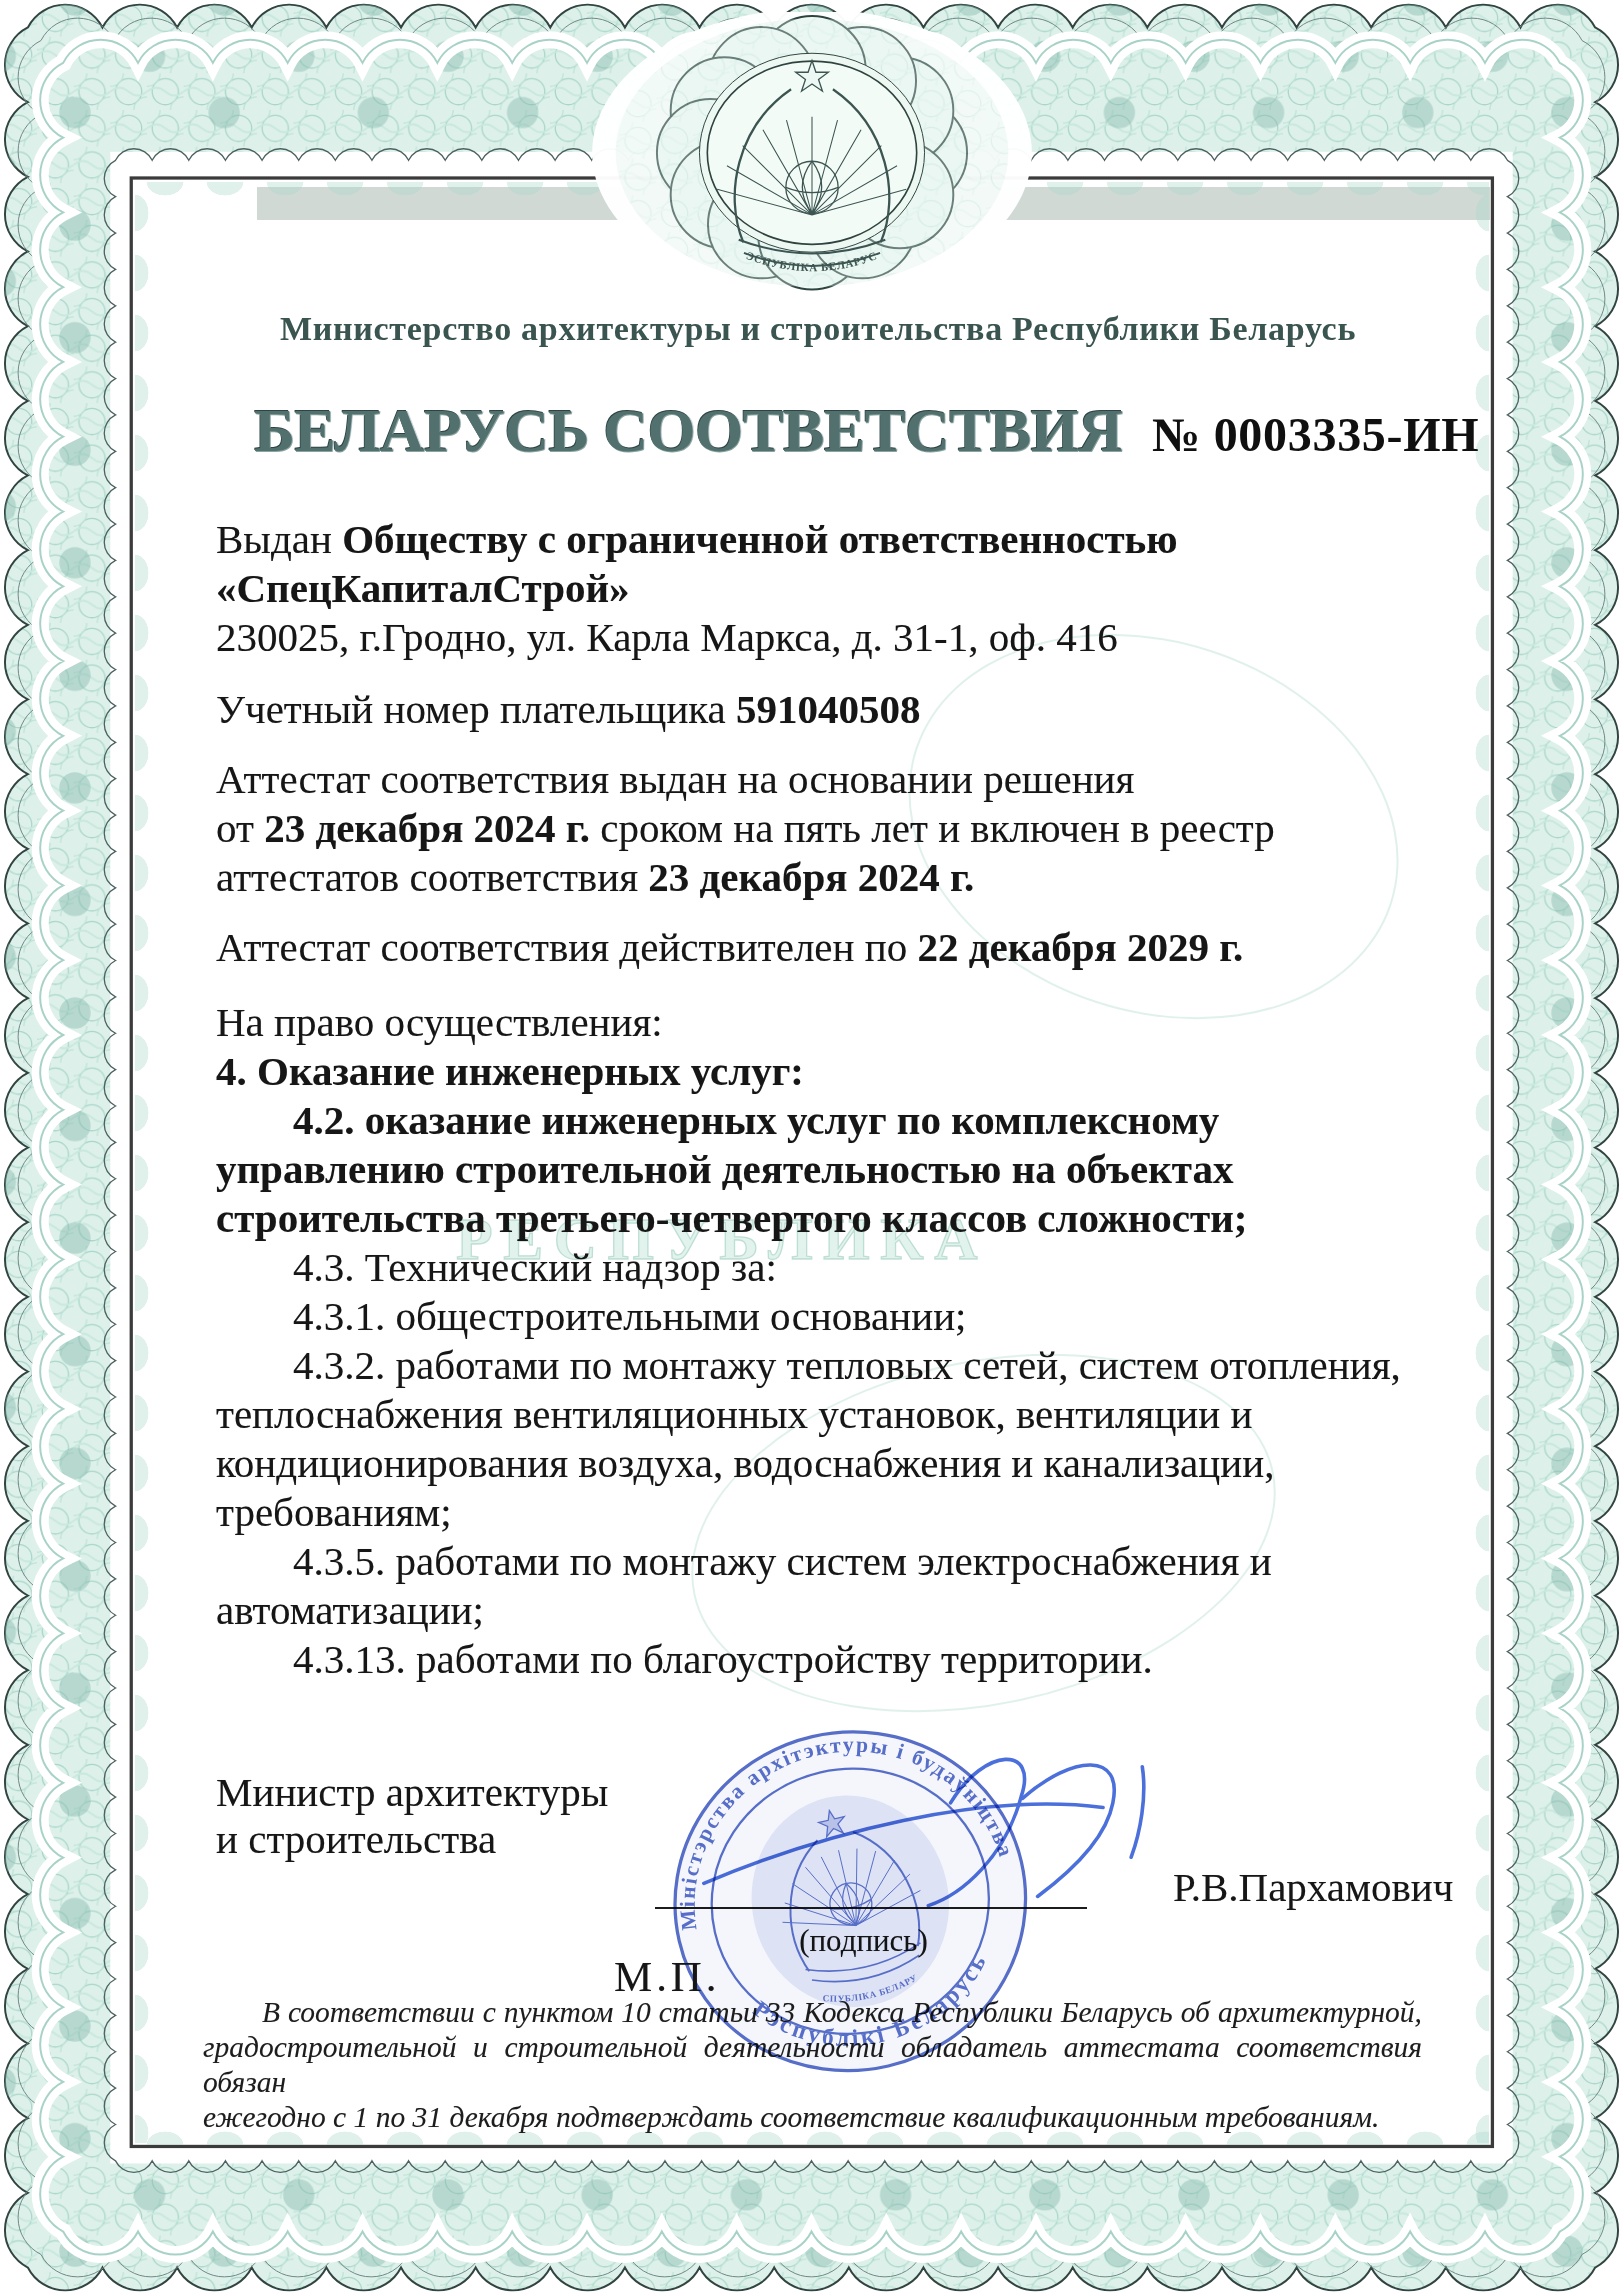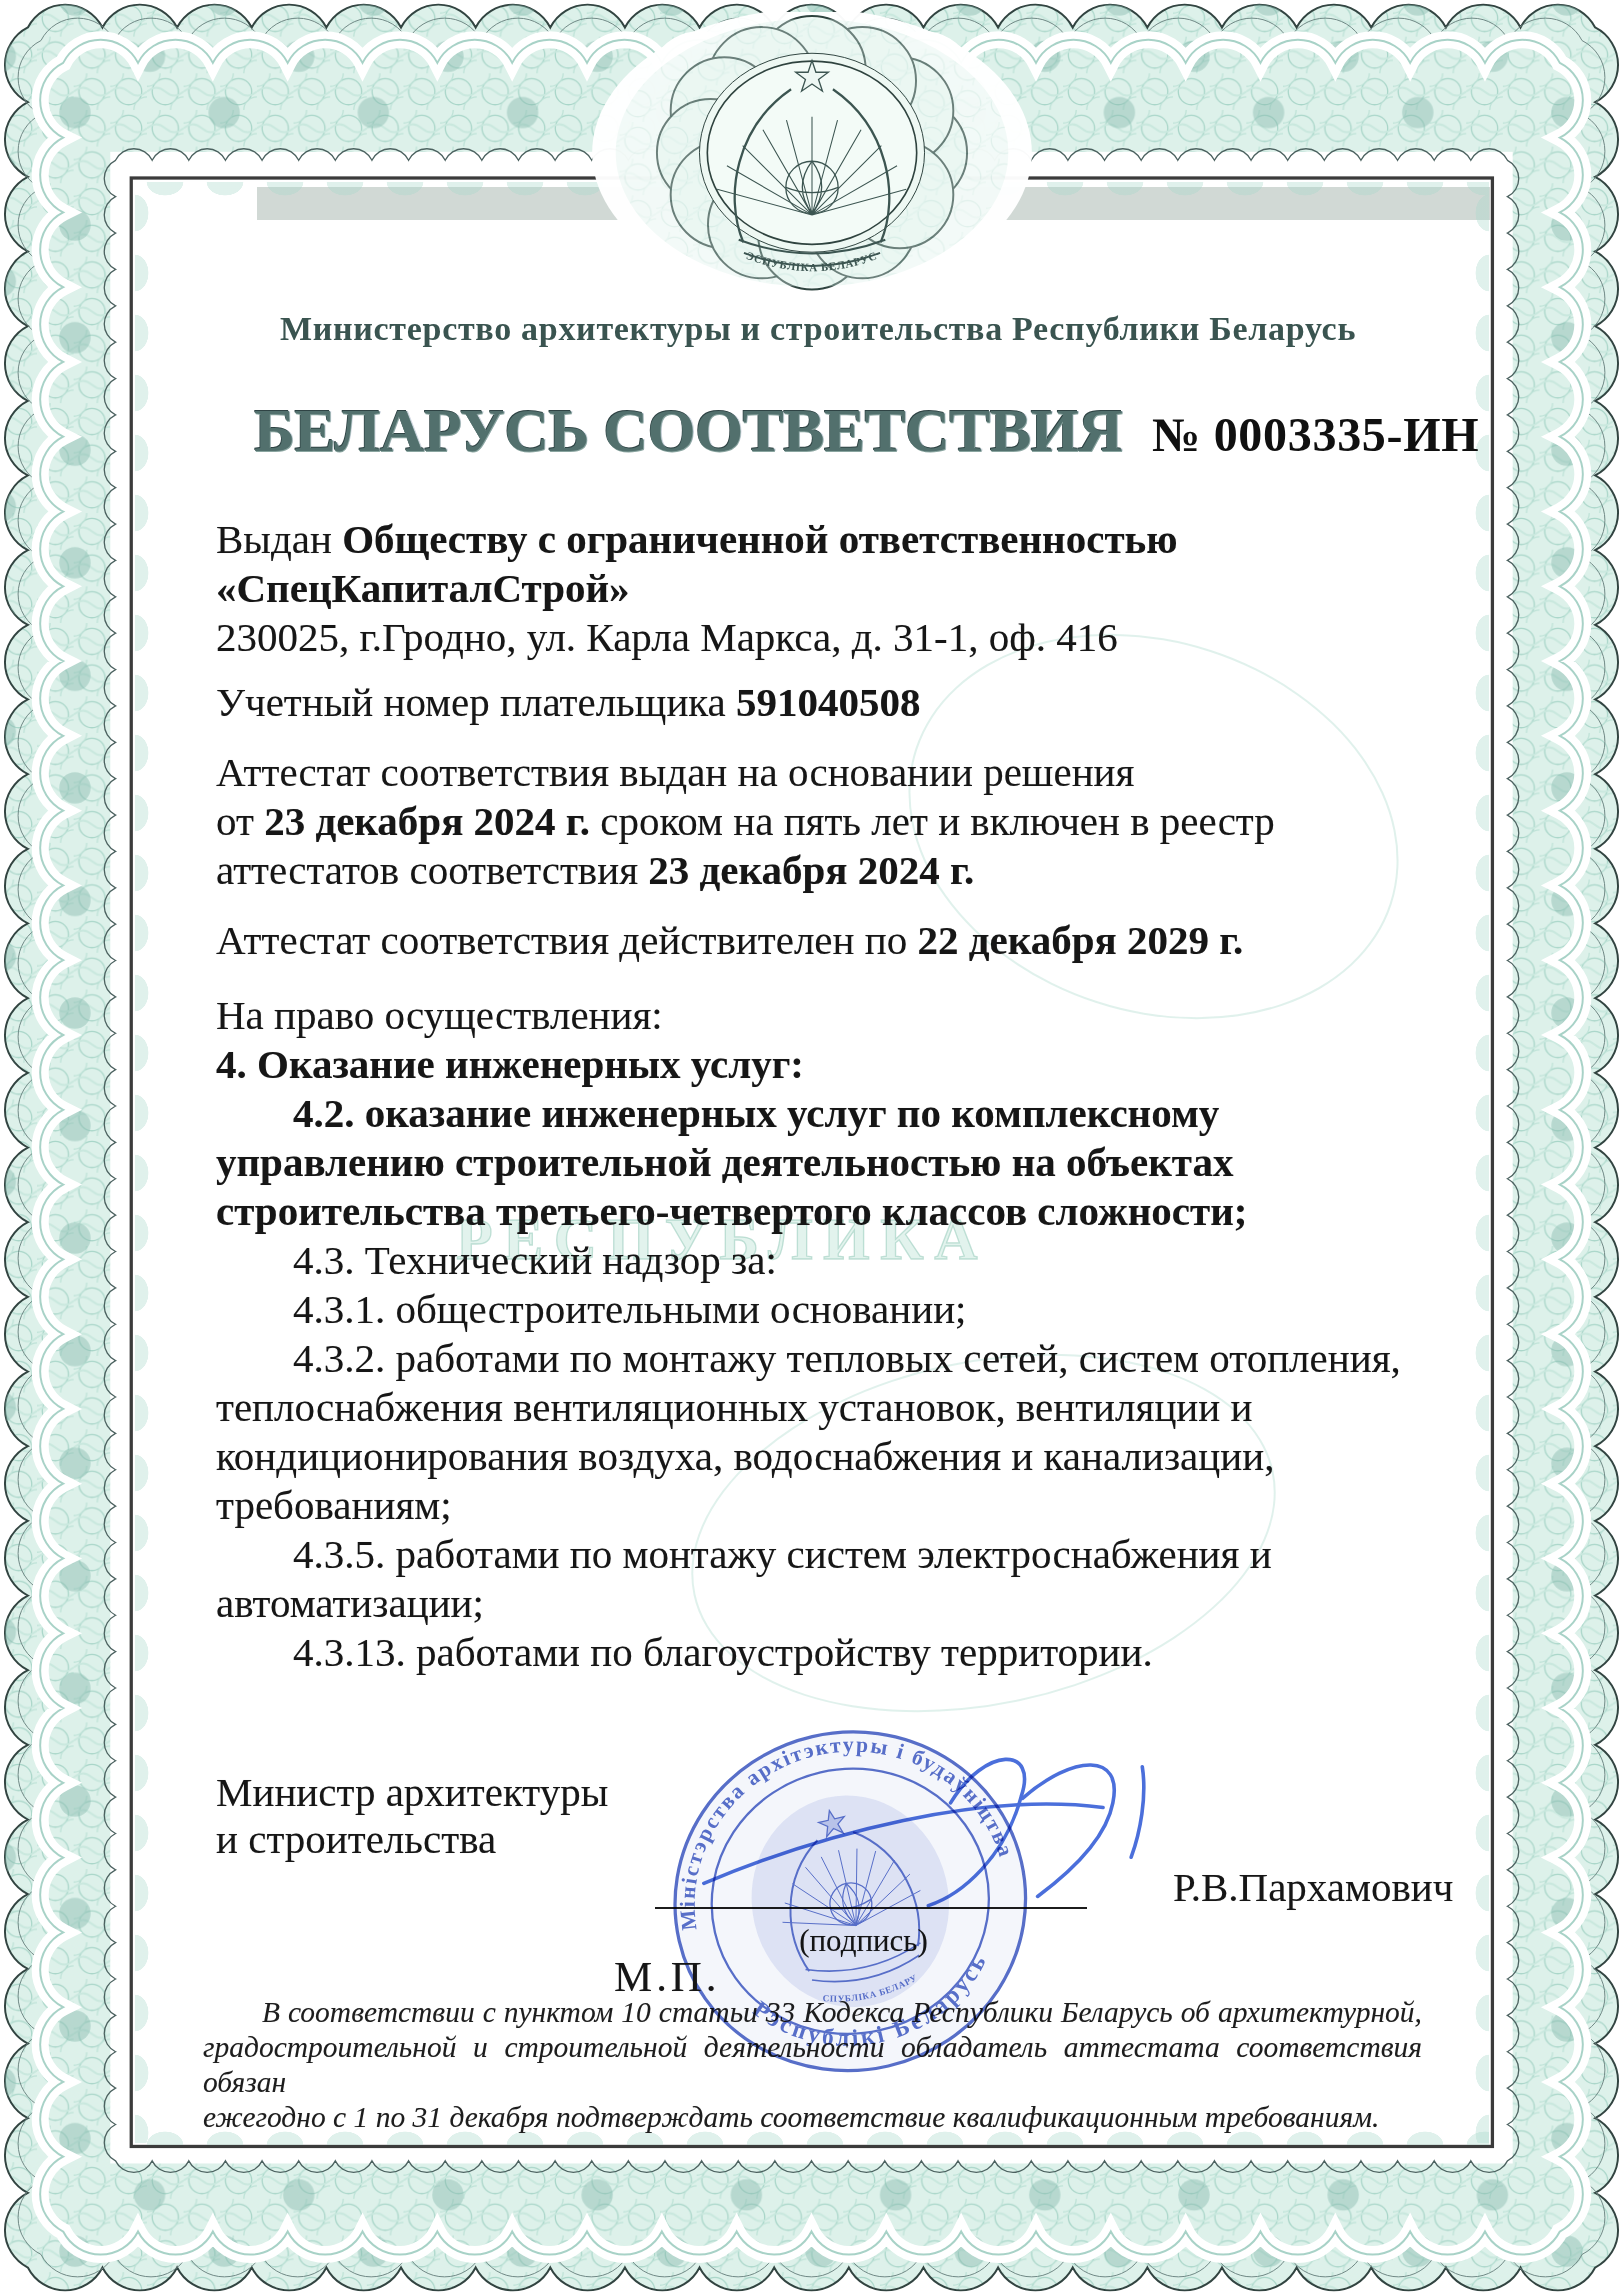--- a/index.html
+++ b/index.html
@@ -34,21 +34,21 @@
   .ministry{font-size:34px;line-height:42px;font-weight:bold;text-align:center;
             color:#3a5450;letter-spacing:0.7px;}
   .title-row{display:flex;align-items:baseline;gap:30px;margin-top:42px;padding-left:38px;white-space:nowrap;}
   .cert-title{font-size:62px;line-height:77px;font-weight:bold;letter-spacing:-0.7px;
     color:#52706d;text-shadow:0.7px 0.7px 0 #8aa5a0,-0.7px -0.7px 0 #2f4344,1.3px 0 0 rgba(120,140,170,.35);}
   .cert-number{font-size:48px;font-weight:bold;color:#101010;letter-spacing:0.7px;}
   .p{margin:0;}
   .line{font-size:41px;line-height:49px;white-space:nowrap;text-shadow:0 0 0.7px rgba(0,0,0,.3);}
   .b{font-weight:bold;}
   .ind{padding-left:77px;}
-  .m70{margin-top:46px;} .m35{margin-top:16px;} .m45{margin-top:21px;}
+  .m70{margin-top:46px;} .m35{margin-top:23px;} .m45{margin-top:21px;}
   .m32{margin-top:21px;} .m40{margin-top:26px;}
   
   .minister{position:absolute;left:216px;top:1769px;z-index:2;}
   .minister div{font-size:41px;line-height:47px;white-space:nowrap;text-shadow:0 0 0.7px rgba(0,0,0,.3);}
   .sig-line{position:absolute;left:655px;top:1907px;width:432px;height:0;
             border-top:2px solid #1c1c1c;z-index:2;}
   .sig-caption{position:absolute;left:759px;top:1923px;width:209px;text-align:center;
                font-size:31px;z-index:2;text-shadow:0 0 0.7px rgba(0,0,0,.3);}
   .signer-name{position:absolute;left:1173px;top:1863px;font-size:41px;white-space:nowrap;
                z-index:2;text-shadow:0 0 0.7px rgba(0,0,0,.3);}

